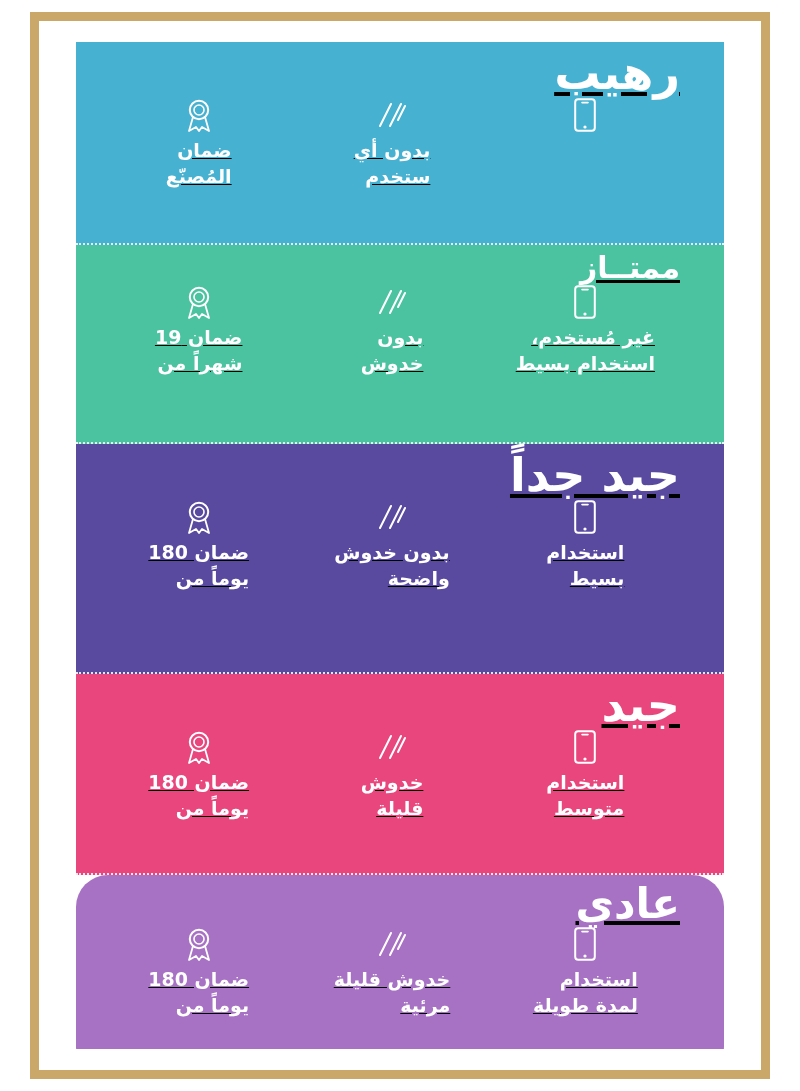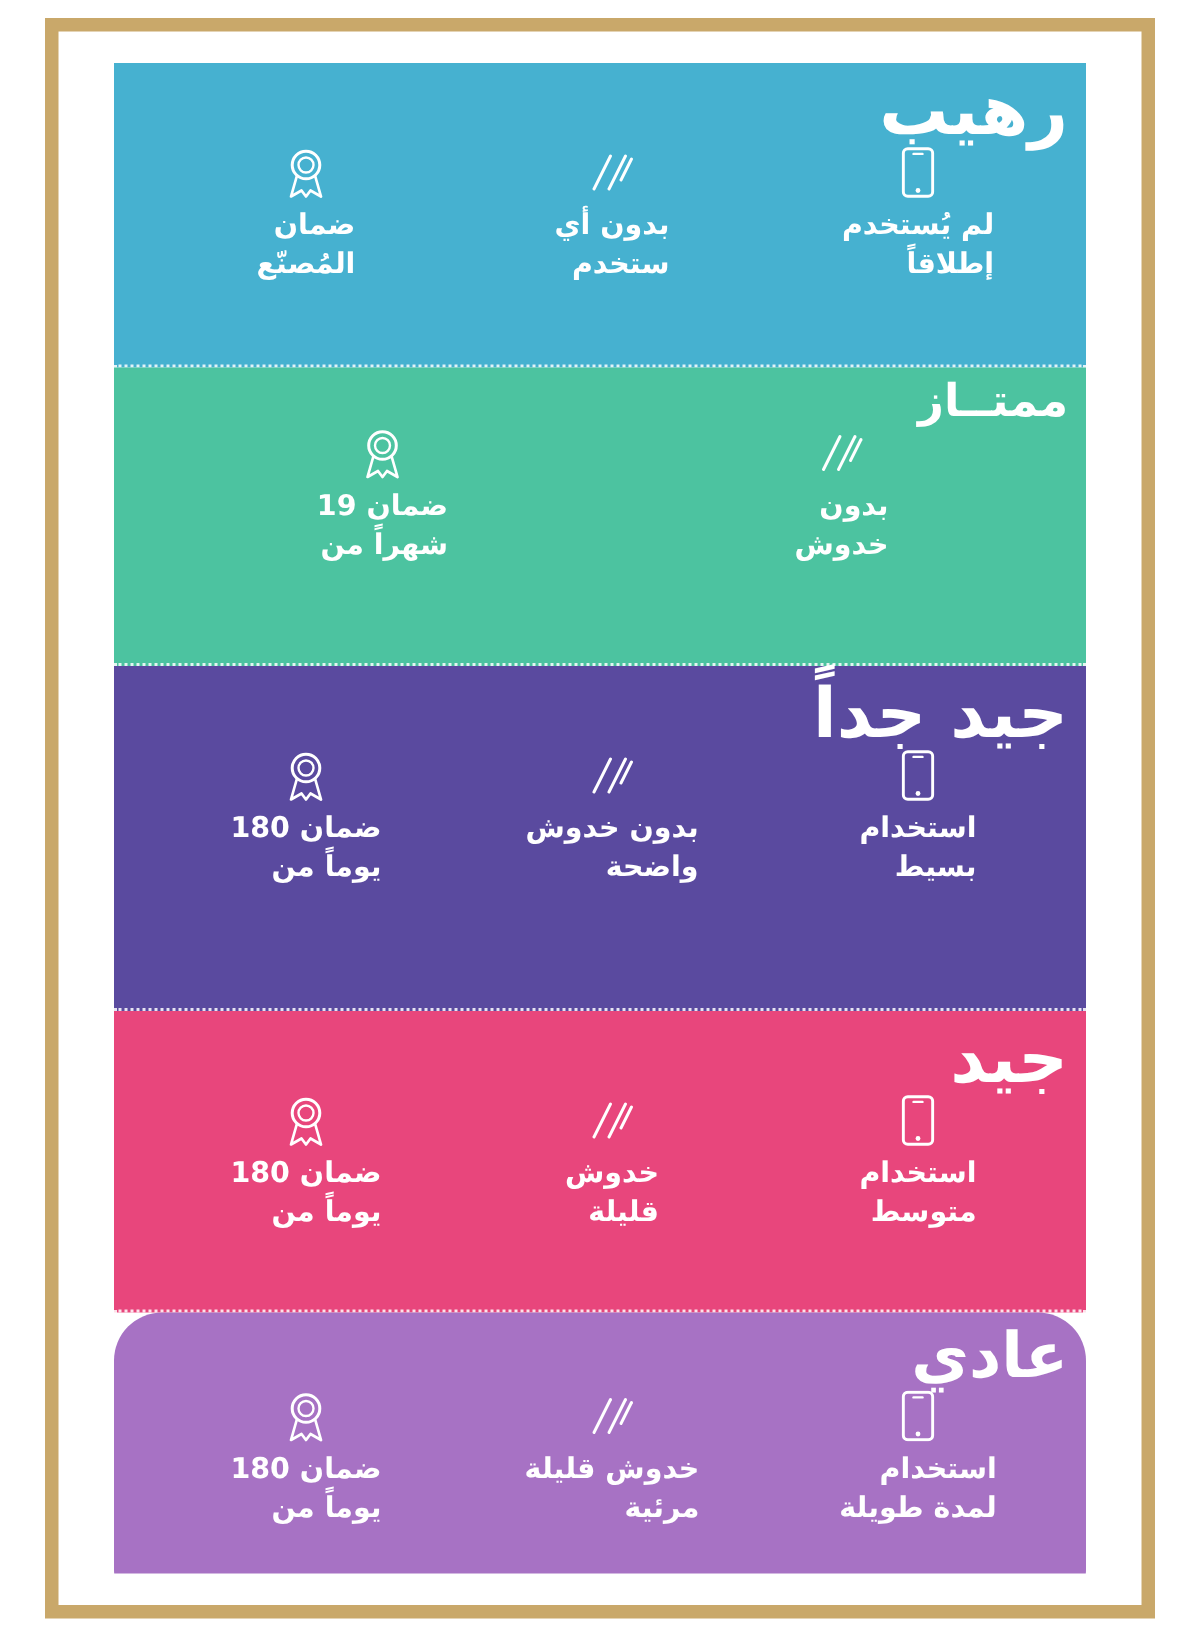--- a/index.html
+++ b/index.html
@@ -45,22 +45,23 @@
     top: 42px;
     width: 648px;
     height: 1007px;
     overflow: hidden;
     box-sizing: border-box;
   }
   .grade {
     position: relative;
     width: 100%;
     box-sizing: border-box;
-    padding: 6px 8px 10px 24px;
+    padding: 6px 40px 10px 24px;
     border-bottom: 2px dotted rgba(255,255,255,0.85);
+    text-decoration: underline;
   }
   .grade:last-child { border-bottom: none; }
 
   .grade-title {
     color: #ffffff;
     font-weight: bold;
     text-align: right;
     line-height: 1;
     letter-spacing: 0px;
     font-size: 46px;
@@ -115,22 +116,20 @@
         <div class="grade-title">رهيب</div>
         <div class="features">
           <div class="feature">
             <span class="icon">
               <svg width="22" height="34" viewBox="0 0 22 34" aria-hidden="true">
                 <rect x="1.2" y="1.2" width="19.6" height="31.6" rx="3" ry="3" fill="none" stroke="#ffffff" stroke-width="2"></rect>
                 <line x1="8" y1="4.6" x2="14" y2="4.6" stroke="#ffffff" stroke-width="1.6" stroke-linecap="round"></line>
                 <circle cx="11" cy="29" r="1.6" fill="#ffffff"></circle>
               </svg>
             </span>
-            <div class="label">لم يُستخدم
-إطلاقاً</div>
           </div>
           <div class="feature">
             <span class="icon">
               <svg width="34" height="30" viewBox="0 0 34 30" aria-hidden="true">
                 <line x1="5" y1="26" x2="16" y2="4" stroke="#ffffff" stroke-width="2" stroke-linecap="round"></line>
                 <line x1="15" y1="26" x2="26" y2="4" stroke="#ffffff" stroke-width="2" stroke-linecap="round"></line>
                 <line x1="23" y1="20" x2="30" y2="6" stroke="#ffffff" stroke-width="2" stroke-linecap="round"></line>
               </svg>
             </span>
             <div class="label">بدون أي
@@ -145,20 +144,31 @@
               </svg>
             </span>
             <div class="label">ضمان
 المُصنّع</div>
           </div>
         </div>
       </div>
       <div class="grade row-1" style="background: rgb(76, 195, 160); height: 199px;">
         <div class="grade-title">ممتــاز</div>
         <div class="features">
+          <div class="feature">
+            <span class="icon">
+              <svg width="22" height="34" viewBox="0 0 22 34" aria-hidden="true">
+                <rect x="1.2" y="1.2" width="19.6" height="31.6" rx="3" ry="3" fill="none" stroke="#ffffff" stroke-width="2"></rect>
+                <line x1="8" y1="4.6" x2="14" y2="4.6" stroke="#ffffff" stroke-width="1.6" stroke-linecap="round"></line>
+                <circle cx="11" cy="29" r="1.6" fill="#ffffff"></circle>
+              </svg>
+            </span>
+            <div class="label">غير مُستخدم،
+استخدام بسيط</div>
+          </div>
           <div class="feature">
             <span class="icon">
               <svg width="34" height="30" viewBox="0 0 34 30" aria-hidden="true">
                 <line x1="5" y1="26" x2="16" y2="4" stroke="#ffffff" stroke-width="2" stroke-linecap="round"></line>
                 <line x1="15" y1="26" x2="26" y2="4" stroke="#ffffff" stroke-width="2" stroke-linecap="round"></line>
                 <line x1="23" y1="20" x2="30" y2="6" stroke="#ffffff" stroke-width="2" stroke-linecap="round"></line>
               </svg>
             </span>
             <div class="label">بدون
 خدوش</div>

